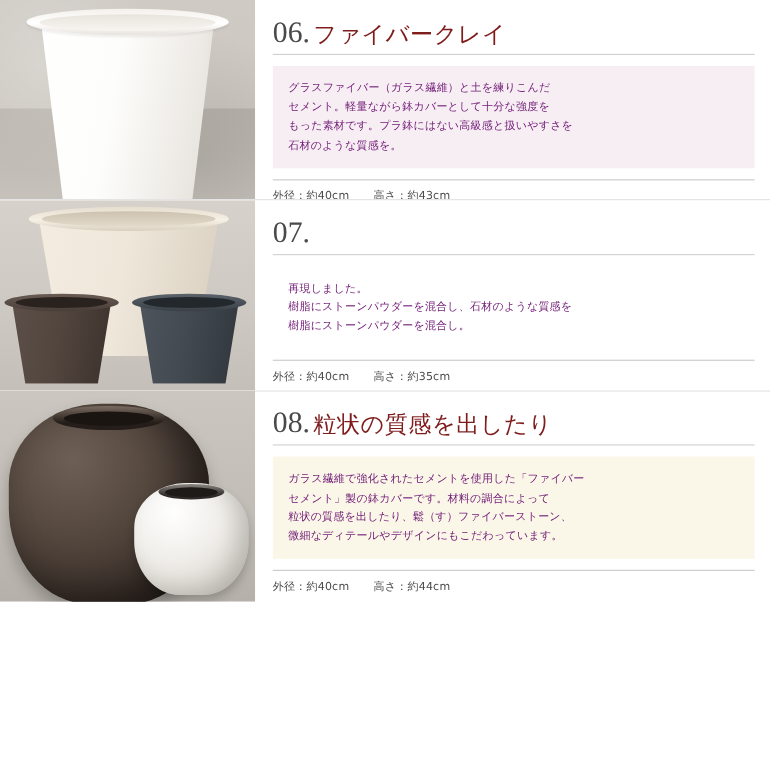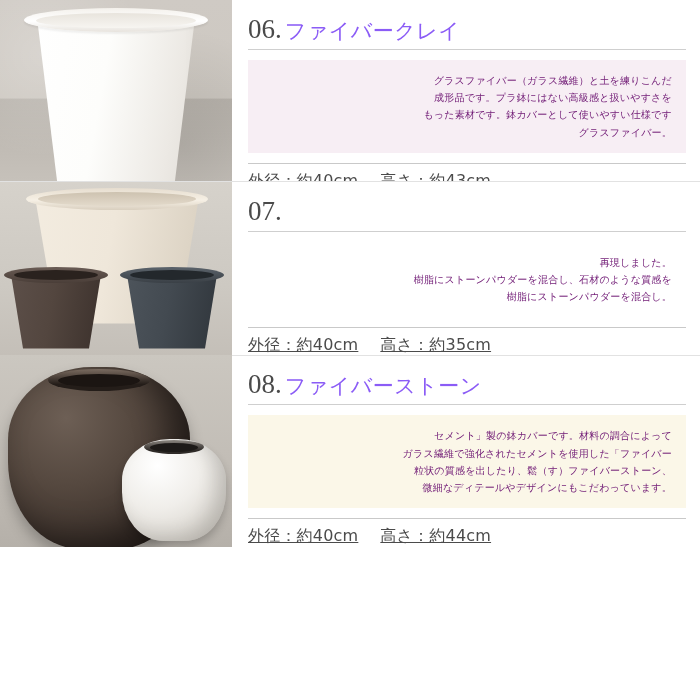--- a/index.html
+++ b/index.html
@@ -12,21 +12,20 @@
     font-family: "Liberation Sans", sans-serif;
     background: #ffffff;
     overflow: hidden;
   }
   .page {
     width: 700px;
     height: 547px;
     position: relative;
     display: flex;
     flex-direction: column;
-    text-align: right;
   }
 
   
   .section {
     display: flex;
     flex-direction: row;
     box-sizing: border-box;
     overflow: hidden;
     position: relative;
   }
@@ -64,21 +63,21 @@
   }
   .heading .dot {
     font-family: "Liberation Serif", serif;
     font-size: 27px;
     color: #4a4a4a;
     margin: 0 1px 0 0;
   }
   .heading .title {
     font-family: "DejaVu Sans", sans-serif;
     font-size: 21px;
-    color: #8b5cf6;
+    color: #7f1d1d;
     letter-spacing: 0.5px;
     line-height: 1;
     margin-left: 2px;
   }
 
   
   .body-box {
     box-sizing: border-box;
     padding: 12px 14px 12px 14px;
     font-family: "DejaVu Sans", sans-serif;
@@ -92,26 +91,25 @@
   .box-pink { background: #f7eef4; }
   .box-white { background: #ffffff; }
   .box-cream { background: #fbf7e8; }
 
   
   .spec {
     margin-top: 10px;
     padding-top: 7px;
     border-top: 1px solid #c9c9c9;
     font-family: "DejaVu Sans", sans-serif;
-    font-size: 16px;
+    font-size: 10px;
     color: #4b4b4b;
     display: flex;
     gap: 22px;
     letter-spacing: 0.2px;
-    text-decoration: underline;
   }
   .spec .item { white-space: nowrap; }
 
   
   .divider {
     height: 1px;
     background: #e2e2e2;
     width: 100%;
   }
 
@@ -337,23 +335,23 @@
       </div>
     </div>
     <div class="text-col">
       <div class="heading">
         <span class="num">06</span>
           <span class="dot">.</span>
         <span class="title">ファイバークレイ</span>
       </div>
       <div class="body-box box-pink">
         <p>グラスファイバー（ガラス繊維）と土を練りこんだ</p>
-        <p>成形品です。プラ鉢にはない高級感と扱いやすさを</p>
-        <p>もった素材です。鉢カバーとして使いやすい仕様です</p>
-        <p>グラスファイバー。</p>
+        <p>セメント。軽量ながら鉢カバーとして十分な強度を</p>
+        <p>もった素材です。プラ鉢にはない高級感と扱いやすさを</p>
+        <p>石材のような質感を。</p>
       </div>
       <div class="spec">
         <span class="item">外径：約40cm</span>
         <span class="item">高さ：約43cm</span>
       </div>
     </div>
   </div>
 
   <div class="divider"></div>
 
@@ -404,25 +402,25 @@
       </div>
       <div class="stone-white">
         <div class="mouth"></div>
         <div class="mouth-in"></div>
       </div>
     </div>
     <div class="text-col">
       <div class="heading">
         <span class="num">08</span>
           <span class="dot">.</span>
-        <span class="title">ファイバーストーン</span>
+        <span class="title">粒状の質感を出したり</span>
       </div>
       <div class="body-box box-cream">
+        <p>ガラス繊維で強化されたセメントを使用した「ファイバー</p>
         <p>セメント」製の鉢カバーです。材料の調合によって</p>
-        <p>ガラス繊維で強化されたセメントを使用した「ファイバー</p>
         <p>粒状の質感を出したり、鬆（す）ファイバーストーン、</p>
         <p>微細なディテールやデザインにもこだわっています。</p>
       </div>
       <div class="spec">
         <span class="item">外径：約40cm</span>
         <span class="item">高さ：約44cm</span>
       </div>
     </div>
   </div>
 

